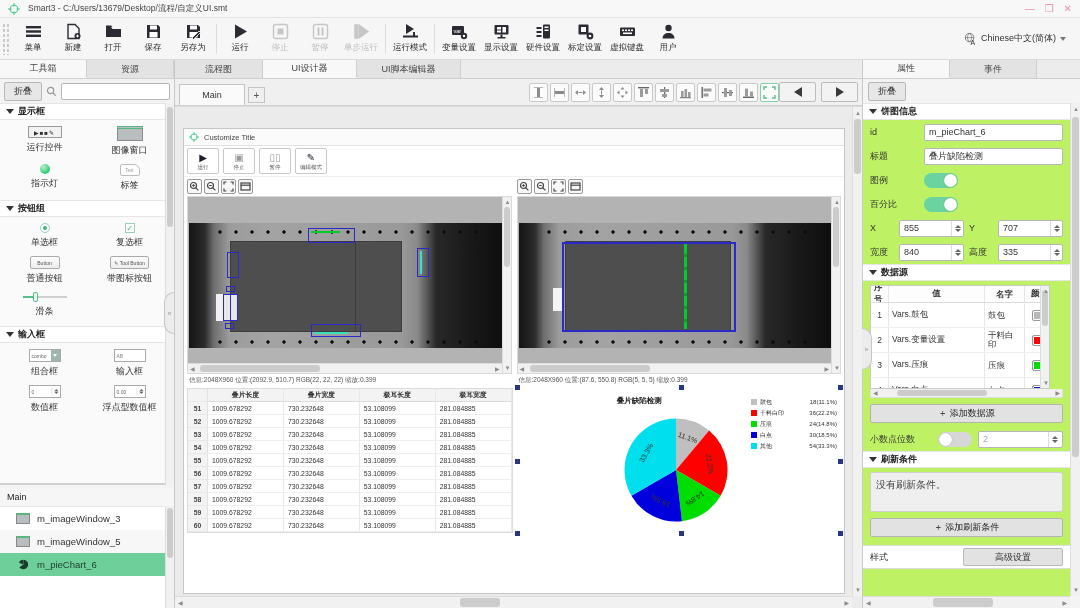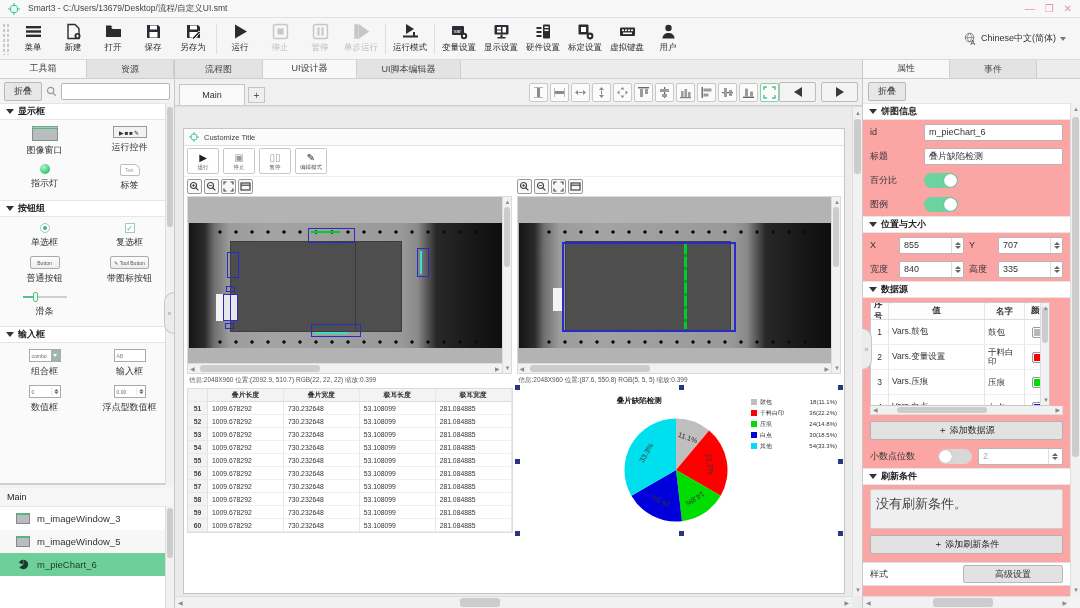--- a/index.html
+++ b/index.html
@@ -135,21 +135,21 @@
   .lg-row{display:flex;align-items:center;gap:3px;font-size:6px;color:#333;height:8px}
   .lg-sw{width:6px;height:6px;flex:none}
   .lg-val{margin-left:auto}
   .handle{position:absolute;width:5px;height:5px;background:#283583;z-index:6}
   .cv-vscroll{top:0;bottom:12px;right:0;width:10px}
   .cv-hscroll{left:0;right:10px;bottom:0;height:12px}
   
   .right{position:absolute;right:0;top:60px;width:218px;bottom:0;background:#f4f4f4;border-left:1px solid #c9c9c9}
   .right .tab{min-width:87px}
   .rp-ctrl{display:flex;align-items:center;padding:3px 5px;height:24px}
-  .rp-body{position:absolute;left:0;top:43px;right:10px;bottom:12px;overflow:hidden;background:#fca5a5}
+  .rp-body{position:absolute;left:0;top:43px;right:10px;bottom:12px;overflow:hidden;background:#bef264}
   .field{display:flex;align-items:center;gap:6px;padding:0 7px;height:24px}
   .field .lbl{width:48px;flex:none;font-size:9px;color:#333}
   .field .input{flex:1}
   .geom{display:flex;align-items:center;gap:5px;padding:0 7px;height:24px}
   .geom .lbl{width:24px;flex:none}
   .geom .input{flex:1;padding-right:2px}
   .ds-table{margin:4px 20px 0 7px;background:#fff;border:1px solid #c9c9c9;height:104px;overflow:hidden;position:relative;font-size:8.5px}
   .ds-head,.ds-row{display:flex}
   .ds-head{height:17px;font-weight:bold;background:#fdfdfd;border-bottom:1px solid #dcdcdc}
   .ds-c{border-right:1px solid #e6e6e6;display:flex;align-items:center;padding:1px 3px;overflow:hidden}
@@ -157,21 +157,21 @@
   .ds-c.val{width:96px;flex:none}
   .ds-c.nm{width:40px;flex:none;line-height:1.05}
   .ds-c.col{width:30px;flex:none;justify-content:center}
   .ds-row{min-height:25px;border-bottom:1px solid #eee;align-items:stretch}
   .ds-head .ds-c{justify-content:center}
   .ds-sw{width:15px;height:11px;border:1px solid #9a9a9a;border-radius:2px;box-shadow:inset 0 0 0 1px #fff}
   .ds-vscroll{right:0;top:0;bottom:0;width:9px}
   .ds-hscroll{position:relative;margin:0 7px;height:9px;background:#f1f1f1;border:1px solid #ddd;border-top:none}
   .ds-hscroll .thumb{position:absolute;top:1px;bottom:1px;left:26px;width:90px;background:#ccc;border-radius:3px}
   .wide-btn{margin:6px 7px 0 7px;height:19px;background:#e2e2e2;border:1px solid #b3b3b3;border-radius:2px;display:flex;align-items:center;justify-content:center;font-size:9px;color:#222}
-  .empty-box{margin:4px 7px 0 7px;height:40px;background:#efefef;border:1px solid #cfcfcf;border-radius:2px;padding:5px;font-size:13px;color:#444}
+  .empty-box{margin:4px 7px 0 7px;height:40px;background:#efefef;border:1px solid #cfcfcf;border-radius:2px;padding:5px;font-size:10px;color:#444}
   .style-row{margin-top:8px;height:24px;background:#fff;border-top:1px solid #ddd;border-bottom:1px solid #ddd;display:flex;align-items:center;padding:0 7px}
   .style-row .btn-sm{margin-left:auto;width:100px;height:18px;background:#e2e2e2}
   .rp-vscroll{top:43px;bottom:12px;right:0;width:10px;border-left:1px solid #ddd}
   .rp-hscroll{left:0;right:10px;bottom:0;height:12px}
 </style>
 </head>
 <body>
 
 <div class="titlebar">
   <svg width="12" height="12" viewBox="0 0 14 14">
@@ -352,26 +352,26 @@
     <div class="search"></div>
   </div>
 
   <div class="toolbox">
     <div class="sec-h">
         <span class="tri"></span>
         <span>显示框</span>
       </div>
     <div class="tgrid">
       <div class="titem">
+          <div class="mini-runbar">▶■■✎</div>
+          <span>运行控件</span>
+        </div>
+      <div class="titem">
           <div class="mini-img"></div>
           <span>图像窗口</span>
-        </div>
-      <div class="titem">
-          <div class="mini-runbar">▶■■✎</div>
-          <span>运行控件</span>
         </div>
       <div class="titem">
           <div class="lamp"></div>
           <span>指示灯</span>
         </div>
       <div class="titem">
           <div class="mini-tag">Text</div>
           <span>标签</span>
         </div>
     </div>
@@ -886,36 +886,32 @@
       </div>
     <div class="field">
         <span class="lbl">id</span>
         <div class="input">m_pieChart_6</div>
       </div>
     <div class="field">
         <span class="lbl">标题</span>
         <div class="input">叠片缺陷检测</div>
       </div>
     <div class="field">
+        <span class="lbl">图例</span>
+        <div class="toggle on">
+          <div class="knob"></div>
+        </div>
+      </div>
+    <div class="field">
         <span class="lbl">百分比</span>
         <div class="toggle on">
           <div class="knob"></div>
         </div>
       </div>
-    <div class="field">
-        <span class="lbl">图例</span>
-        <div class="toggle on">
-          <div class="knob"></div>
-        </div>
-      </div>
-
-    <div class="sec-h">
-        <span class="tri"></span>
-        <span>位置与大小</span>
-      </div>
+
     <div class="geom">
       <span class="lbl">X</span>
       <div class="input">
           <span>855</span>
           <span class="spin-arrows">
             <i class="sa-up"></i>
             <i class="sa-dn"></i>
           </span>
         </div>
       <span class="lbl">Y</span>

